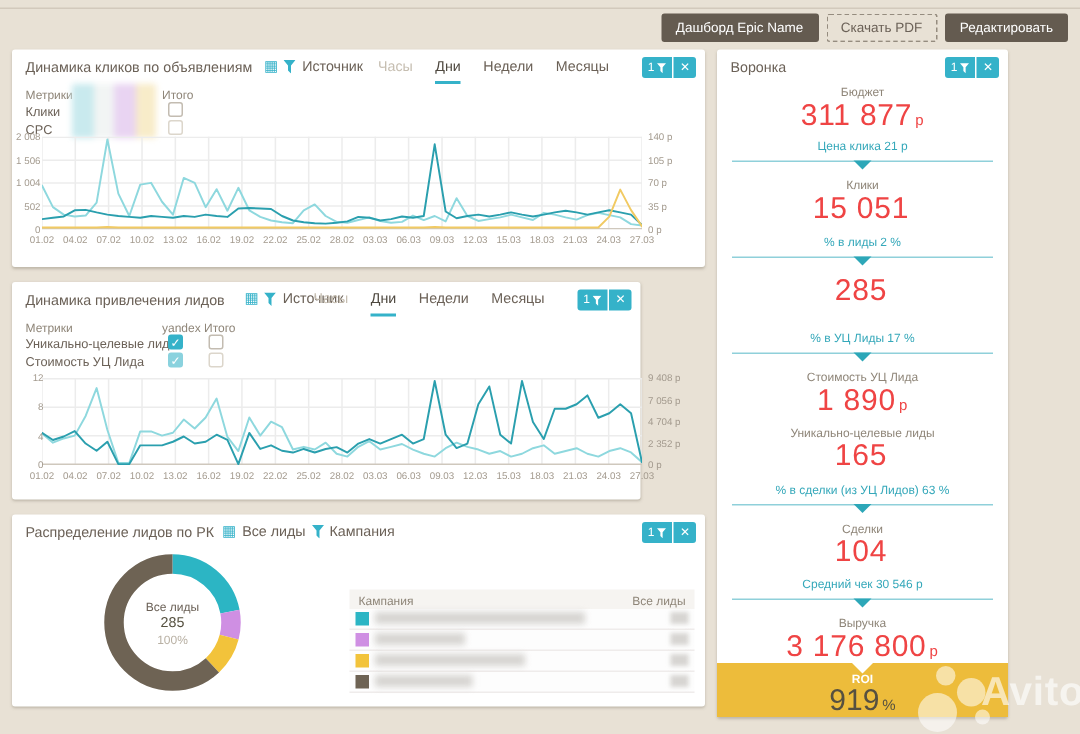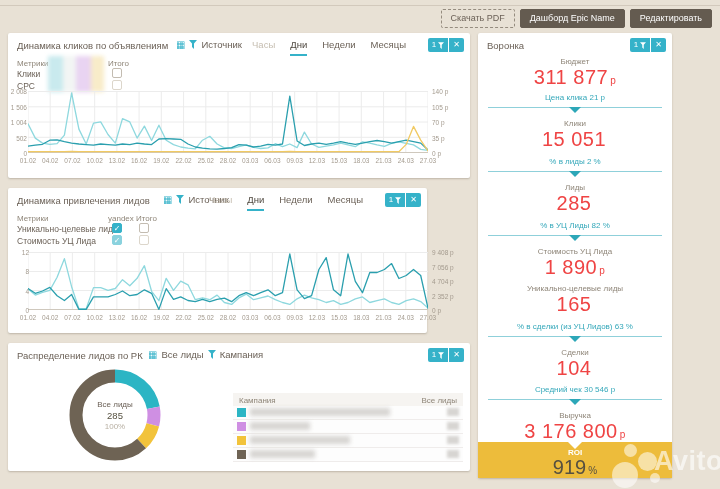--- a/index.html
+++ b/index.html
@@ -103,22 +103,22 @@
   .wm-text{position:absolute;left:48px;top:4px;font-size:27px;font-weight:bold;color:rgba(255,255,255,.62);letter-spacing:.5px;}
 
   svg{display:block;}
 </style>
 </head>
 <body>
 
 <div class="topline"></div>
 
 <div class="topbar">
+  <div class="btn btn-dark">Дашборд Epic Name</div>
   <div class="btn btn-ghost">Скачать PDF</div>
-  <div class="btn btn-dark">Дашборд Epic Name</div>
   <div class="btn btn-dark">Редактировать</div>
 </div>
 
 <div class="panel" id="p1">
   <div class="phead">
     <span class="ptitle">Динамика кликов по объявлениям</span>
     <span class="hicons" style="left:168px;">
       <span class="gridicon">▦</span>
       <span class="funicon">
         <svg width="8" height="9" viewBox="0 0 8 9">
@@ -408,24 +408,23 @@
   <div class="conn-line" style="top:74px;"></div>
 
   <div class="stage" style="top:86px;">
     <div class="stage-label">Клики</div>
     <div class="stage-value"><span>15 051</span><span class="unit"></span></div>
   </div>
   <div class="conn" style="top:124px;">% в лиды 2 %</div>
   <div class="conn-line" style="top:138px;"></div>
 
   <div class="stage" style="top:150px;">
-    <div class="stage-label">Лиды</div>
     <div class="stage-value"><span>285</span><span class="unit"></span></div>
   </div>
-  <div class="conn" style="top:188px;">% в УЦ Лиды 82 %</div>
+  <div class="conn" style="top:188px;">% в УЦ Лиды 17 %</div>
   <div class="conn-line" style="top:202px;"></div>
 
   <div class="stage" style="top:214px;">
     <div class="stage-label">Стоимость УЦ Лида</div>
     <div class="stage-value"><span>1 890</span><span class="unit">р</span></div>
   </div>
   <div class="stage" style="top:251px;">
     <div class="stage-label">Уникально-целевые лиды</div>
     <div class="stage-value"><span>165</span><span class="unit"></span></div>
   </div>

